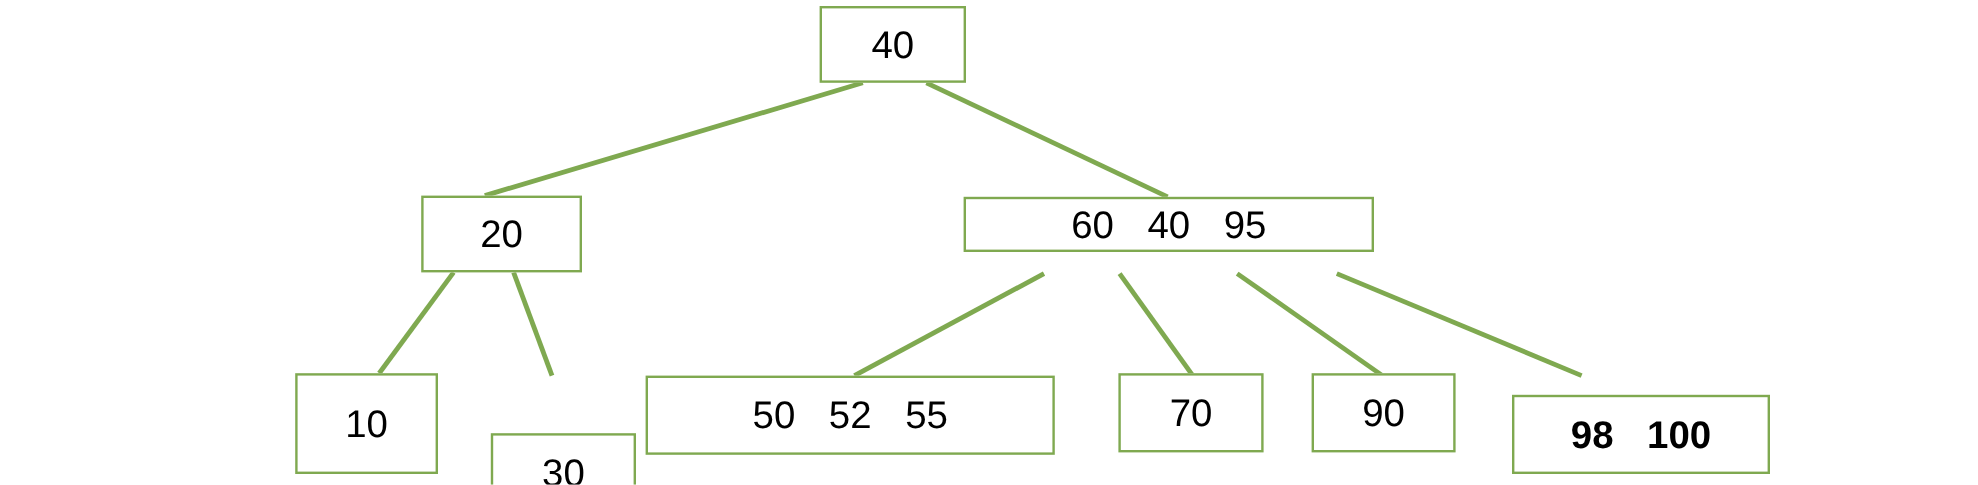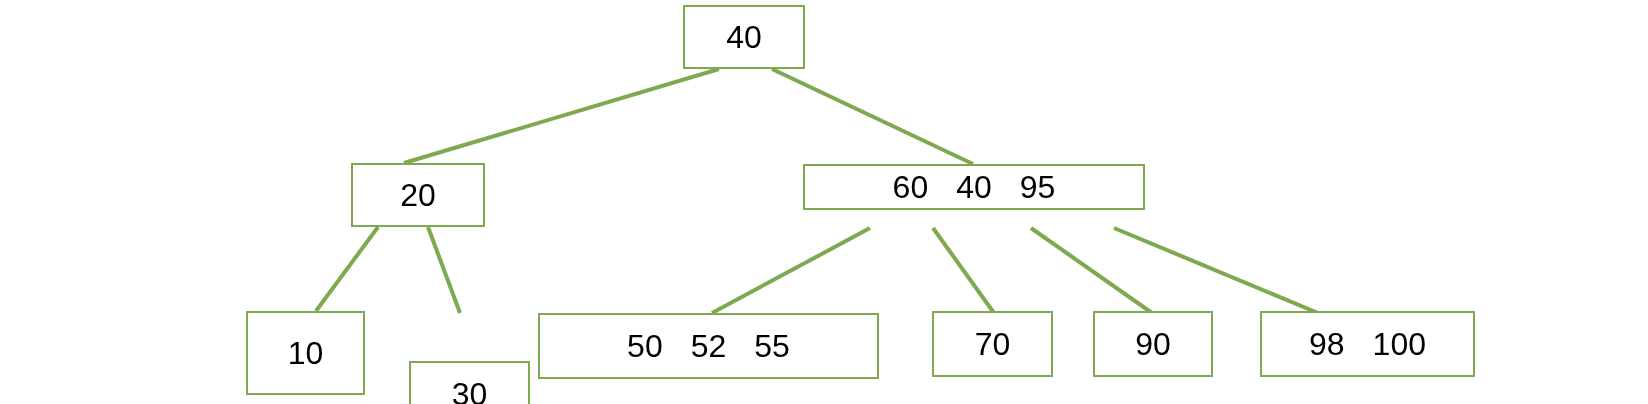--- a/index.html
+++ b/index.html
@@ -101,20 +101,20 @@
       <div class="btree-node" style="left: 932px; top: 311px; width: 121px; height: 66px; border: 2px solid rgb(127, 169, 80); background: rgb(255, 255, 255);">
         <div class="keys">
           <span class="key">70</span>
         </div>
       </div>
       <div class="btree-node" style="left: 1093px; top: 311px; width: 120px; height: 66px; border: 2px solid rgb(127, 169, 80); background: rgb(255, 255, 255); align-items: center;">
         <div class="keys">
           <span class="key">90</span>
         </div>
       </div>
-      <div class="btree-node" style="left: 1260px; top: 311px; width: 215px; height: 66px; border: 2px solid rgb(127, 169, 80); background: rgb(255, 255, 255);">
+      <div class="btree-node" style="left: 1260px; top: 329px; width: 215px; height: 66px; border: 2px solid rgb(127, 169, 80); background: rgb(255, 255, 255); font-weight: bold;">
         <div class="keys">
           <span class="key">98</span>
           <span class="key">100</span>
         </div>
       </div>
     </div>
 </div>
 
 </body></html>

